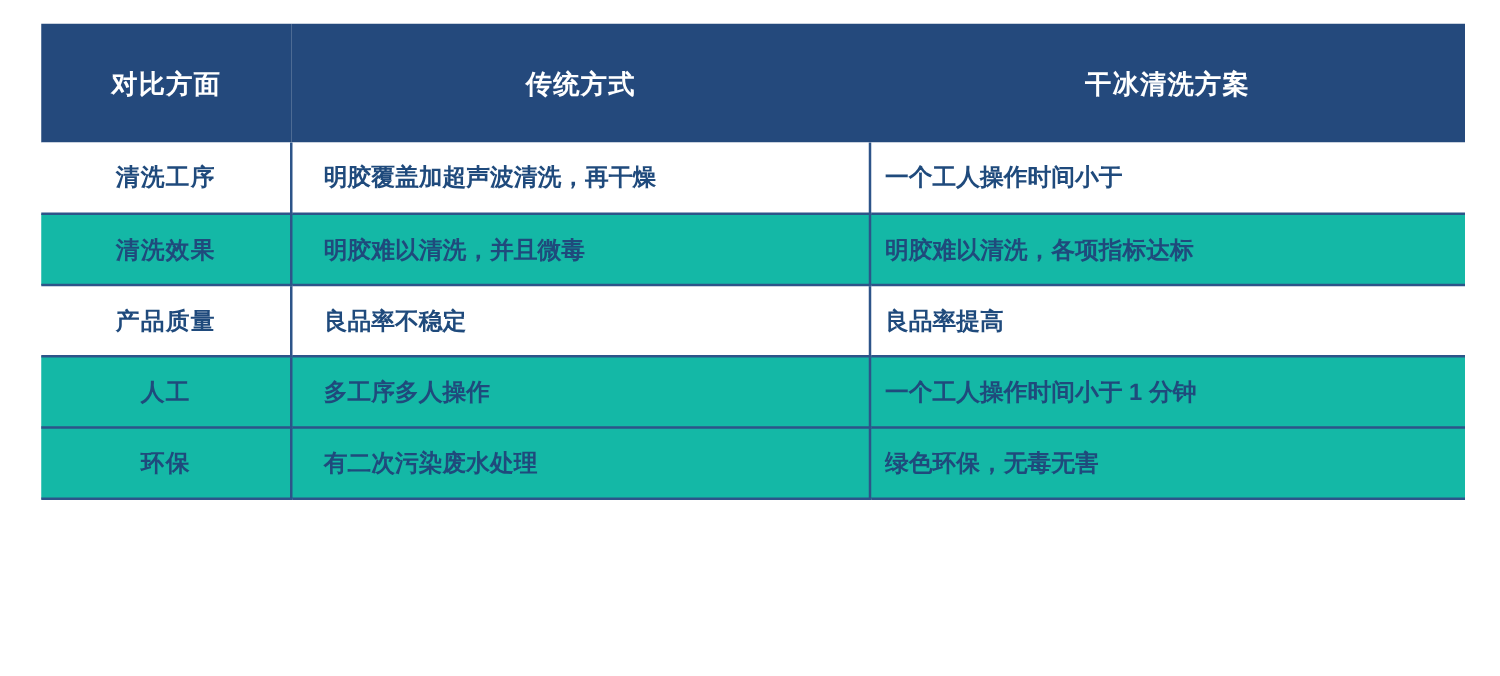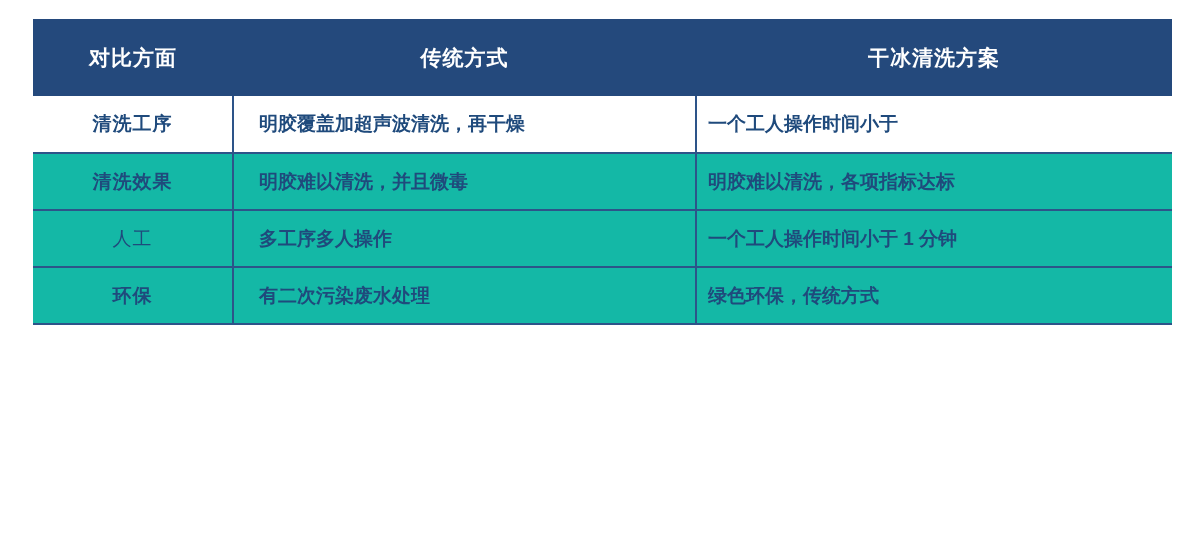--- a/index.html
+++ b/index.html
@@ -25,21 +25,21 @@
 
   #comparison-table col.col-aspect  { width: 200px; }
   #comparison-table col.col-trad    { width: 463px; }
   #comparison-table col.col-dryice  { width: 476px; }
 
   
   thead tr {
     background: #24497C;
   }
   thead th {
-    height: 77px;
+    height: 95px;
     padding: 0;
     color: #FFFFFF;
     font-size: 21px;
     font-weight: bold;
     letter-spacing: 1px;
     text-align: center;
     vertical-align: middle;
     border: none;
   }
   thead th.th-aspect { }
@@ -64,21 +64,21 @@
   }
   
   tbody tr + tr td { border-top: 2px solid #2D5489; }
 
   td.cell-aspect {
     text-align: center;
     letter-spacing: 1px;
     border-right: 2px solid #2D5489;
     border-left: none;
   }
-  td.cell-aspect.light { font-weight: normal; }
+  td.cell-aspect.light { font-weight: bold; }
 
   td.cell-trad {
     text-align: left;
     padding-left: 25px;
     border-right: 2px solid #2D5489;
   }
   td.cell-dryice {
     text-align: left;
     padding-left: 11px;
     border-right: none;
@@ -110,28 +110,33 @@
       <td class="cell-trad">明胶覆盖加超声波清洗，再干燥</td>
       <td class="cell-dryice">一个工人操作时间小于</td>
     </tr>
 
     <tr class="row-tint">
       <td class="cell-aspect">清洗效果</td>
       <td class="cell-trad">明胶难以清洗，并且微毒</td>
       <td class="cell-dryice">明胶难以清洗，各项指标达标</td>
     </tr>
 
+    <tr class="row-white">
+      <td class="cell-aspect">产品质量</td>
+      <td class="cell-trad">良品率不稳定</td>
+      <td class="cell-dryice">良品率提高</td>
+    </tr>
 
     <tr class="row-tint">
       <td class="cell-aspect light">人工</td>
       <td class="cell-trad">多工序多人操作</td>
       <td class="cell-dryice">一个工人操作时间小于 1 分钟</td>
     </tr>
 
 
     <tr class="row-tint">
       <td class="cell-aspect">环保</td>
       <td class="cell-trad">有二次污染废水处理</td>
-      <td class="cell-dryice">绿色环保，传统方式</td>
+      <td class="cell-dryice">绿色环保，无毒无害</td>
     </tr>
 
   </tbody>
 </table>
 
 </body></html>

